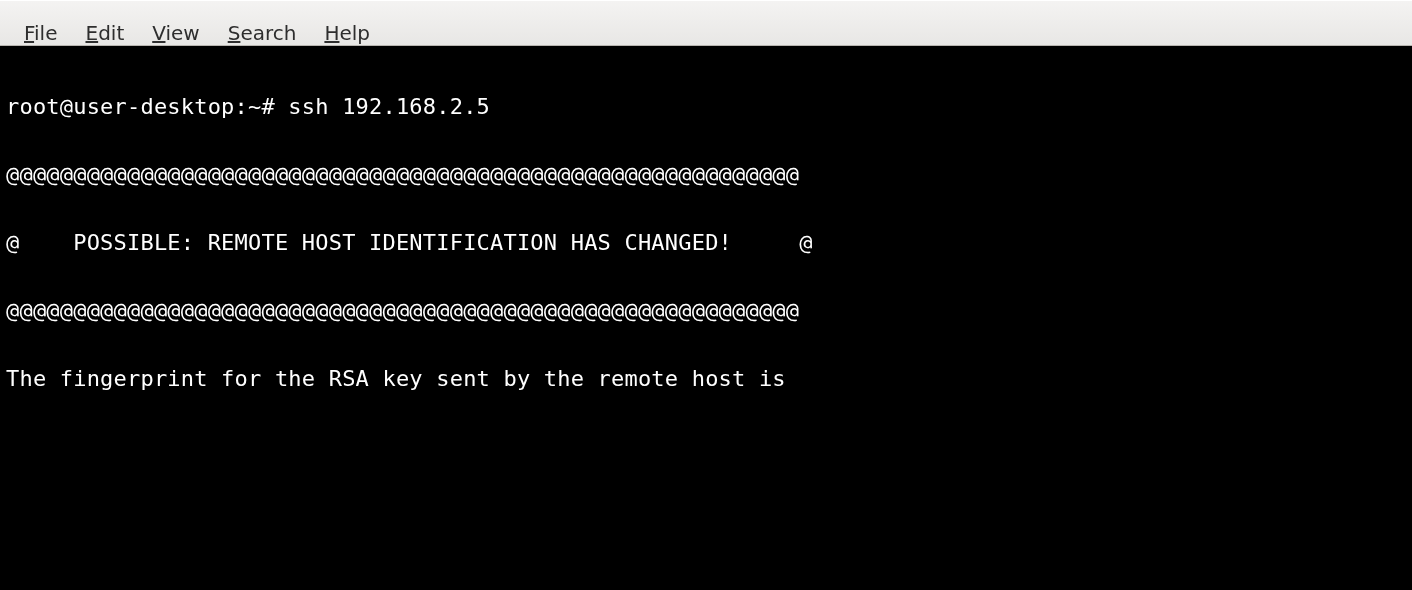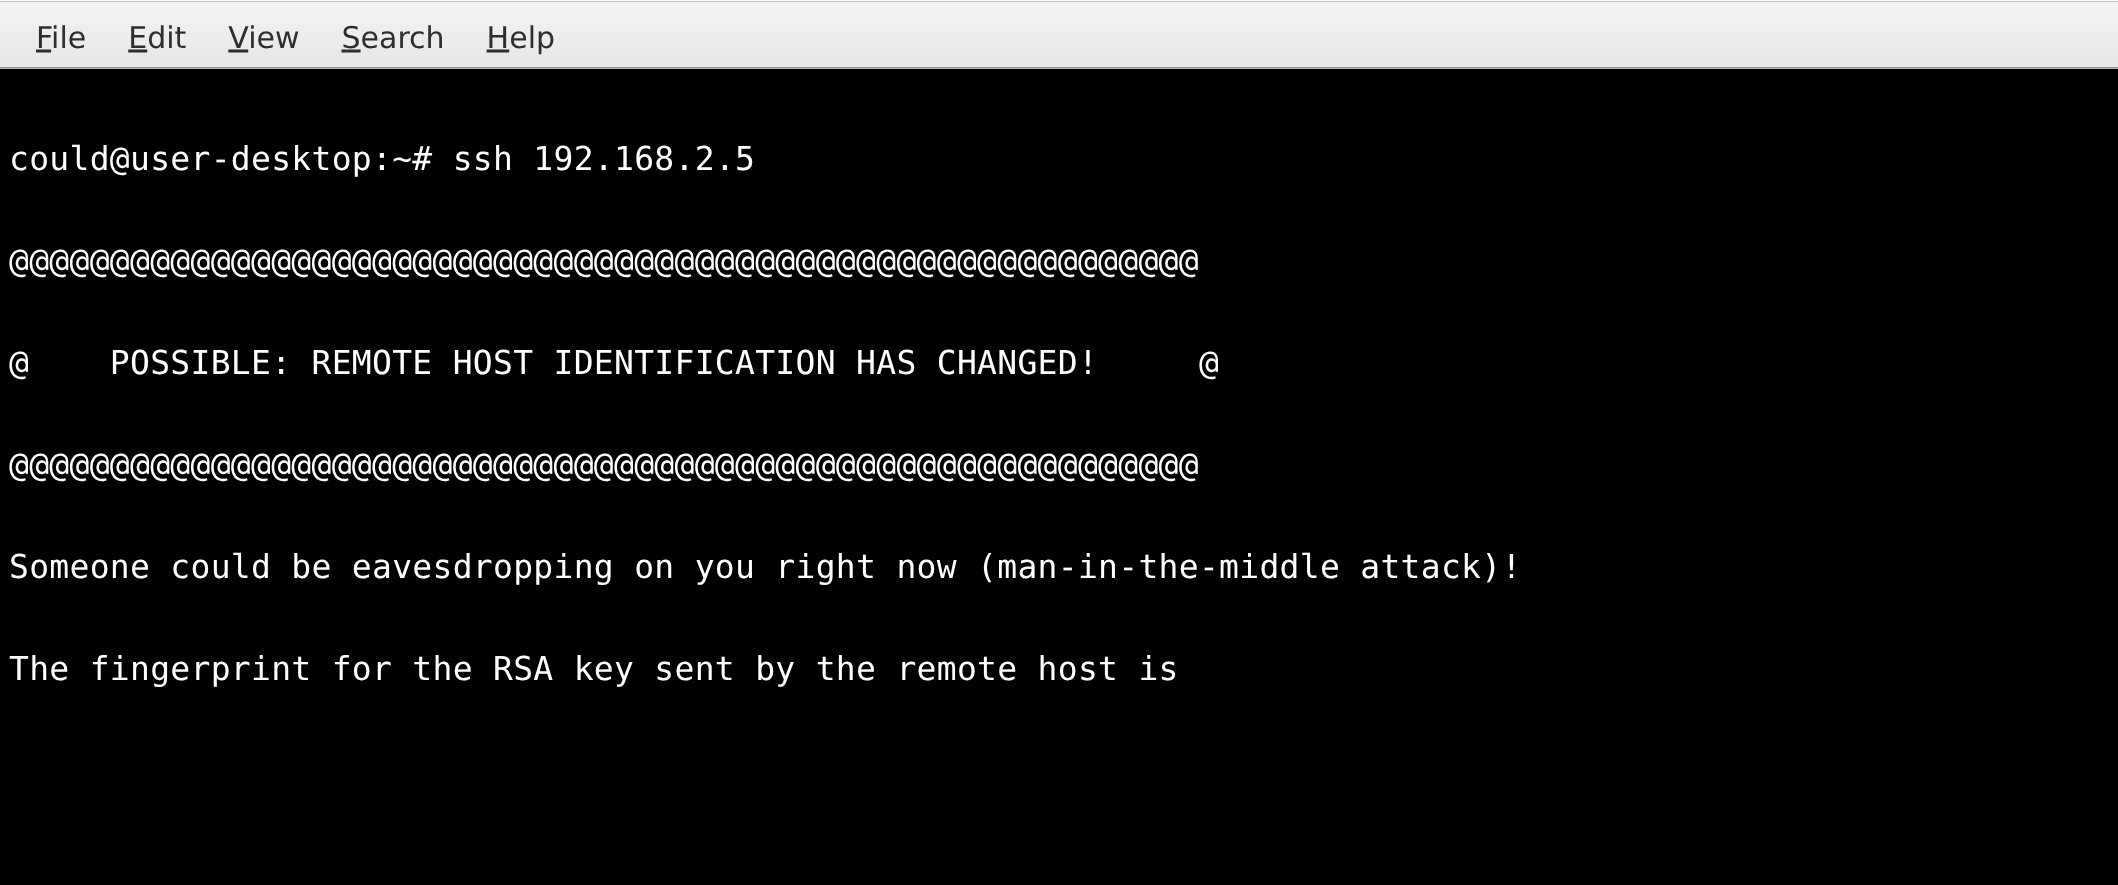--- a/index.html
+++ b/index.html
@@ -9,22 +9,22 @@
       font-family: "DejaVu Sans Mono", "Liberation Mono", monospace;
       background: #000;
       overflow: hidden;
     }
     .menubar {
       background: linear-gradient(to bottom, #f4f3f2, #e8e7e5);
       border-top: 1px solid #fff;
       border-bottom: 1px solid #b8b5b0;
       height: 46px;
       display: flex;
-      align-items: flex-end;
-      padding: 4px 10px;
+      align-items: flex-start;
+      padding: 16px 10px;
       font-family: "DejaVu Sans", "Liberation Sans", sans-serif;
       font-size: 20px;
       color: #2e2e2e;
     }
     .menu-item {
       padding: 4px 14px;
       cursor: pointer;
     }
     .mnemonic { text-decoration: underline; }
     .terminal {
@@ -44,25 +44,24 @@
 
 <div class="menubar">
   <div class="menu-item"><span class="mnemonic">F</span>ile</div>
   <div class="menu-item"><span class="mnemonic">E</span>dit</div>
   <div class="menu-item"><span class="mnemonic">V</span>iew</div>
   <div class="menu-item"><span class="mnemonic">S</span>earch</div>
   <div class="menu-item"><span class="mnemonic">H</span>elp</div>
 </div>
 
 <div class="terminal">
-<span class="terminal-line"><span>could@user-desktop:~# </span><span>ssh 192.168.2.5</span></span>
+<span class="terminal-line"><span>root@user-desktop:~# </span><span>ssh 192.168.2.5</span></span>
 <span class="terminal-line">@@@@@@@@@@@@@@@@@@@@@@@@@@@@@@@@@@@@@@@@@@@@@@@@@@@@@@@@@@@</span>
 <span class="terminal-line">@    POSSIBLE: REMOTE HOST IDENTIFICATION HAS CHANGED!     @</span>
 <span class="terminal-line">@@@@@@@@@@@@@@@@@@@@@@@@@@@@@@@@@@@@@@@@@@@@@@@@@@@@@@@@@@@</span>
-<span class="terminal-line">Someone could be eavesdropping on you right now (man-in-the-middle attack)!</span>
 <span class="terminal-line">The fingerprint for the RSA key sent by the remote host is</span>
 
 
 
 
 
 
 
 </div>
 

